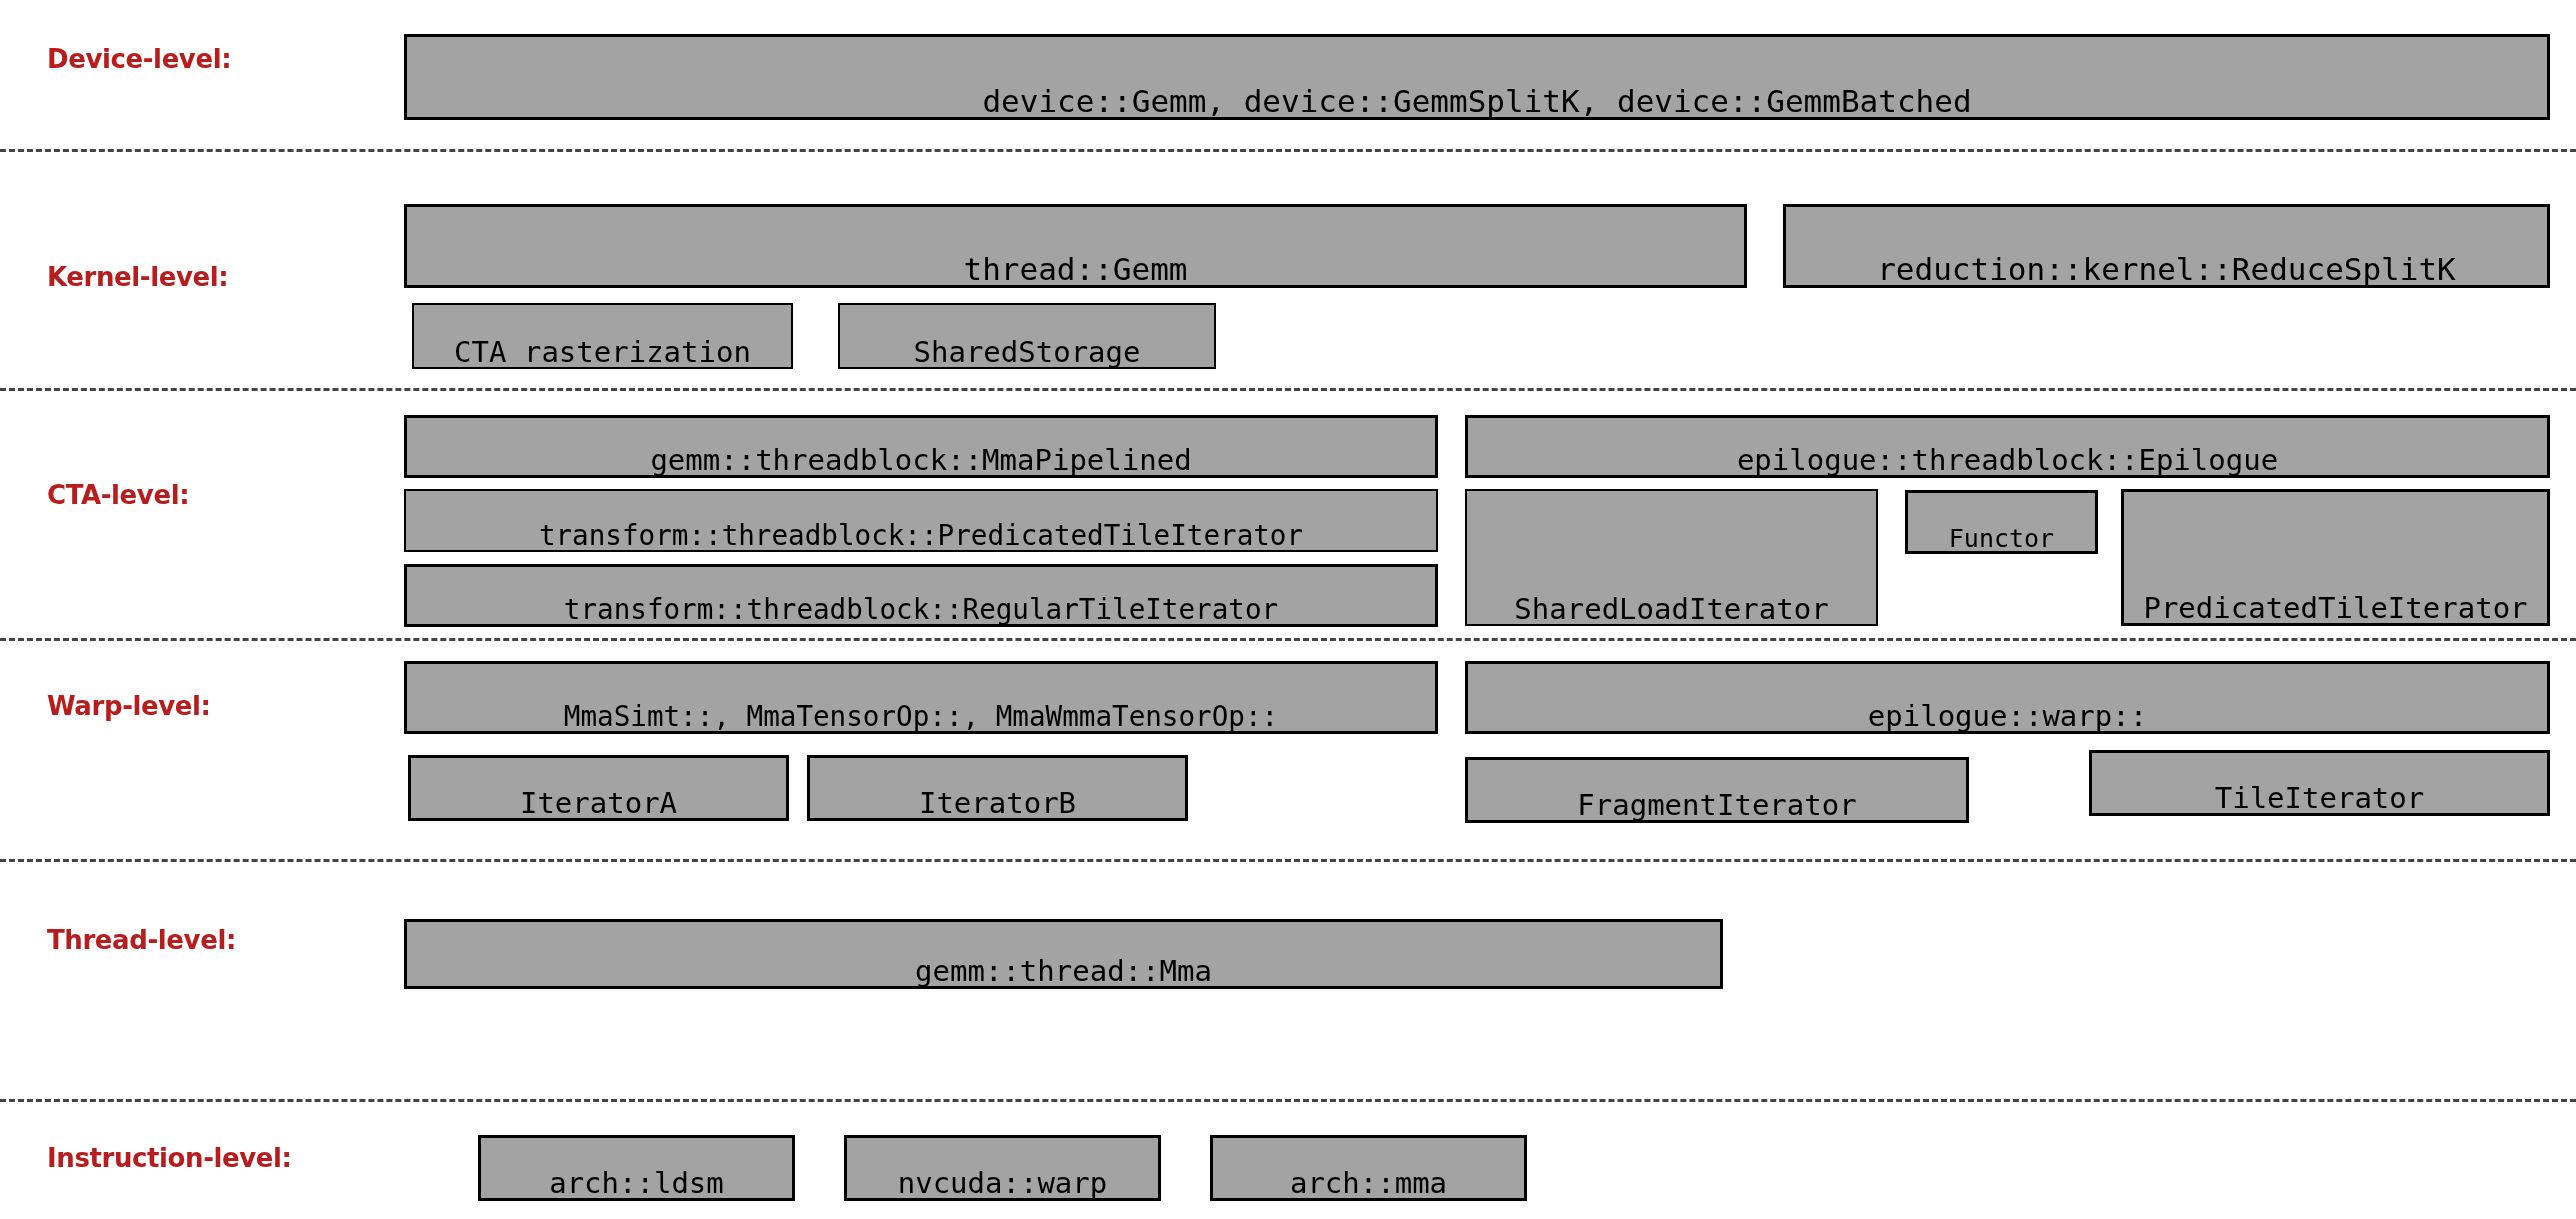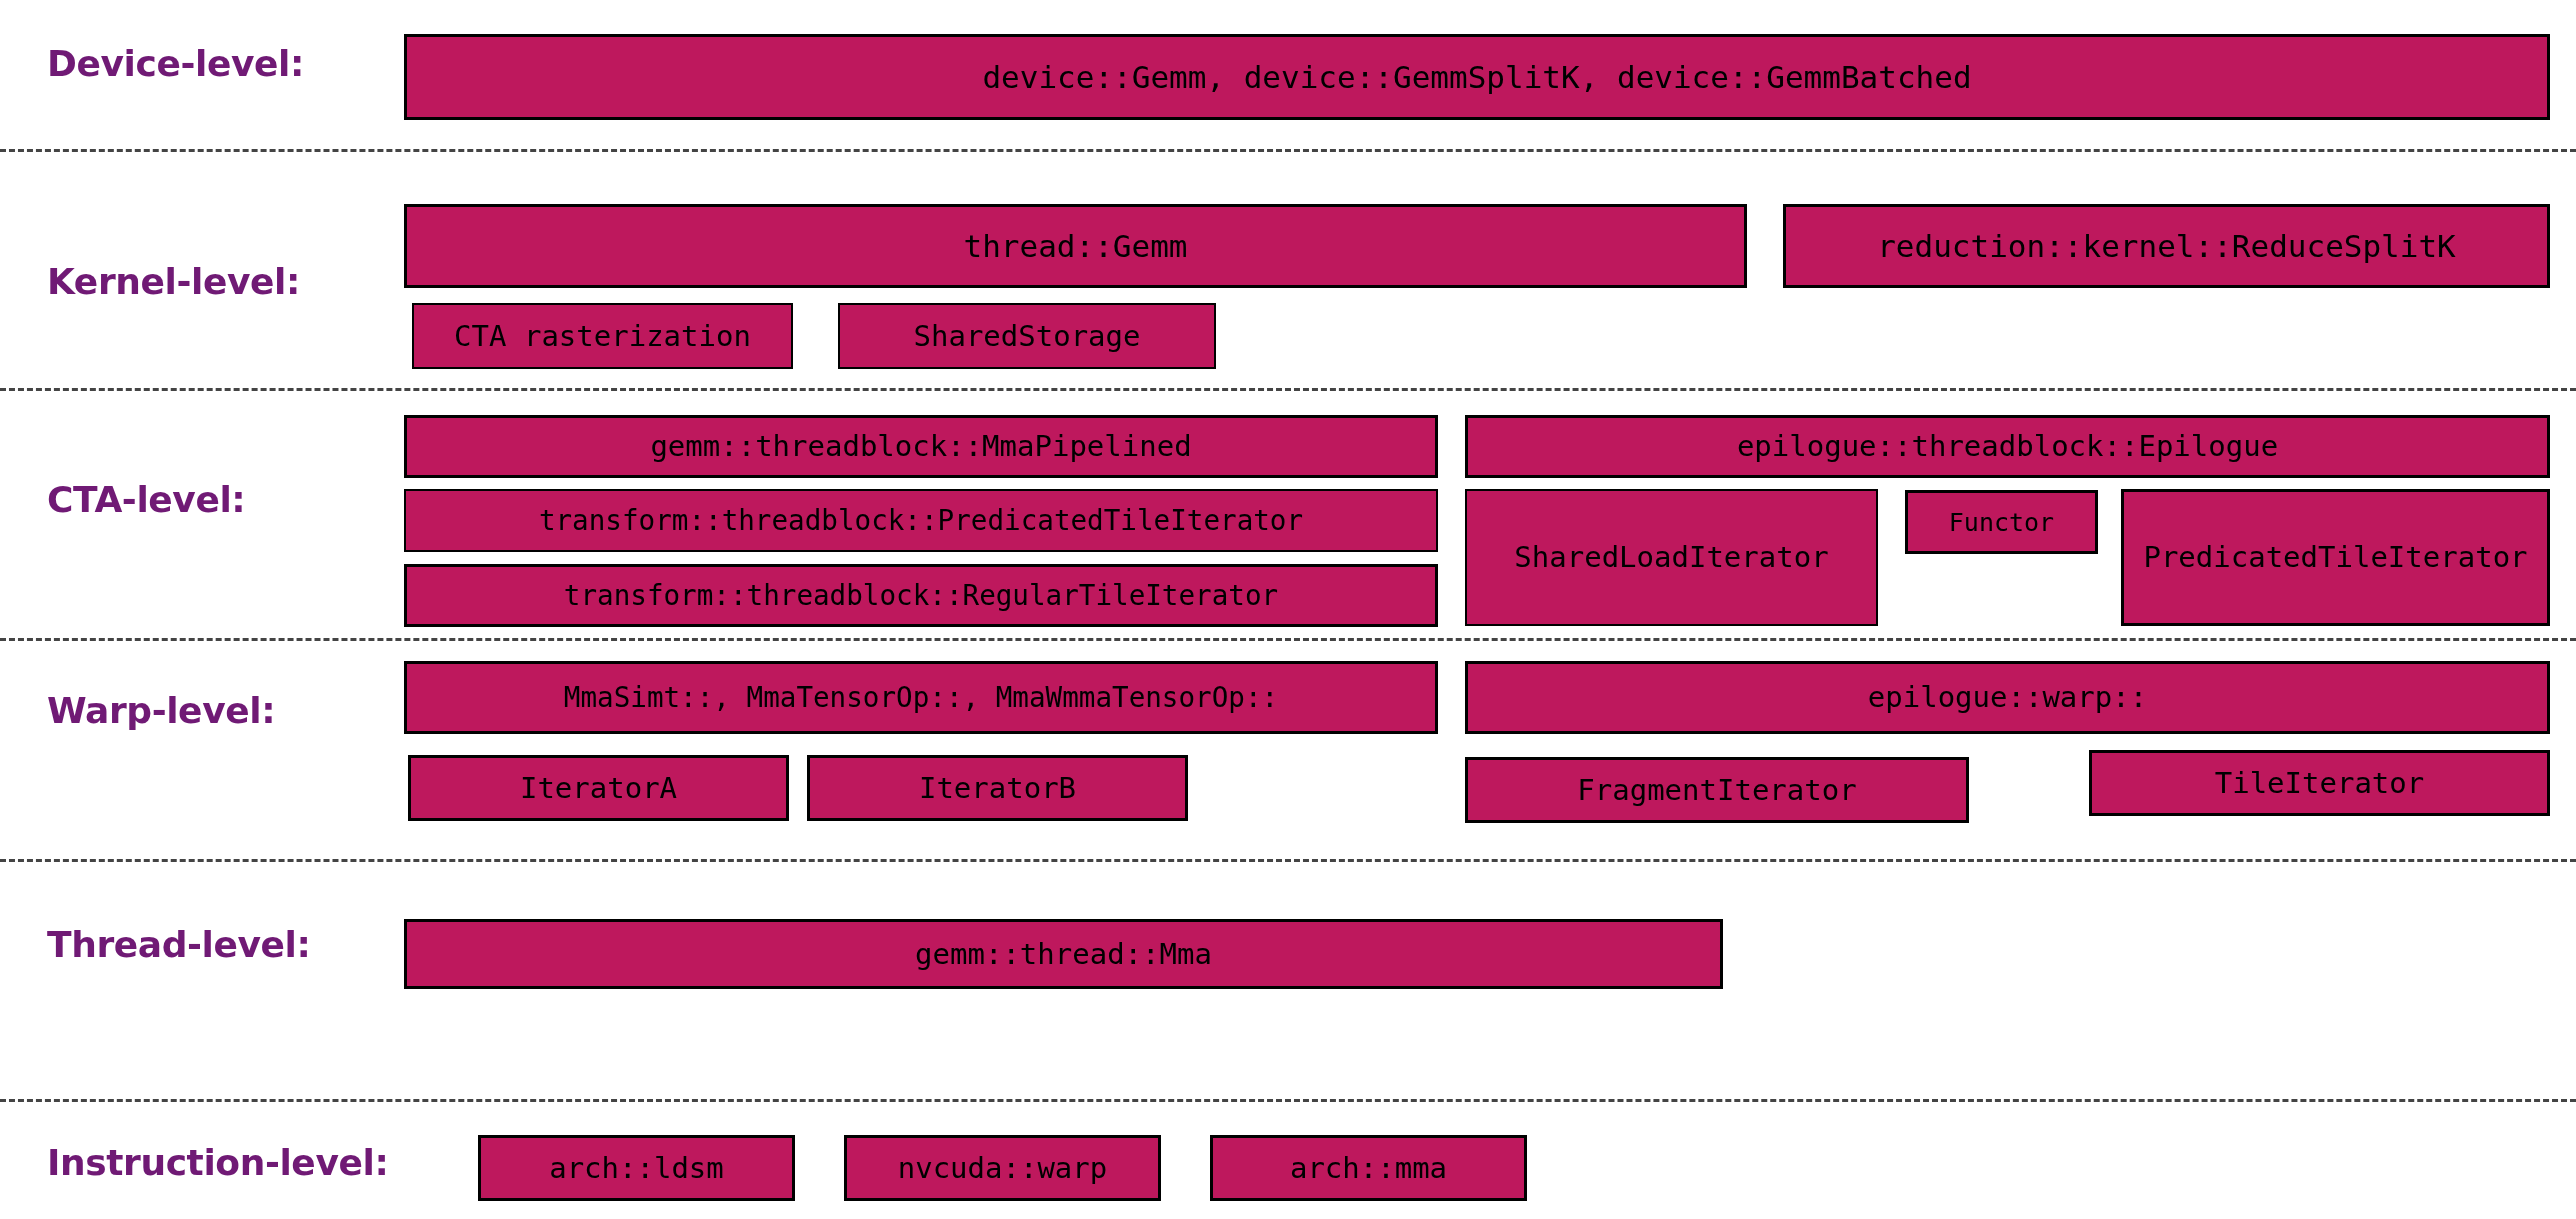--- a/index.html
+++ b/index.html
@@ -21,33 +21,33 @@
     position: absolute;
     left: 0;
     width: 2576px;
     height: 0;
     border-top: 3.8px dashed #444444;
   }
   .level-label {
     position: absolute;
     font-family: "DejaVu Sans", sans-serif;
     font-weight: bold;
-    font-size: 36px;
-    color: #701a75;
+    font-size: 26px;
+    color: #b91c1c;
     white-space: nowrap;
     letter-spacing: -0.4px;
     line-height: 1;
   }
   .box {
     position: absolute;
     box-sizing: border-box;
     border: 3.1px solid #000000;
-    background: #be185d;
+    background: #a3a3a3;
     display: flex;
-    align-items: center;
+    align-items: flex-end;
     justify-content: center;
     font-family: "DejaVu Sans Mono", monospace;
     font-size: 29px;
     color: #000000;
     white-space: nowrap;
     overflow: hidden;
   }
   .box.thin { border-width: 2.3px; }
   .box-label {
     display: block;

